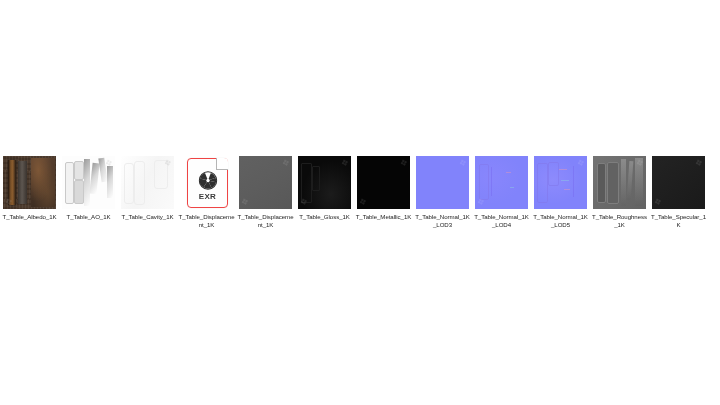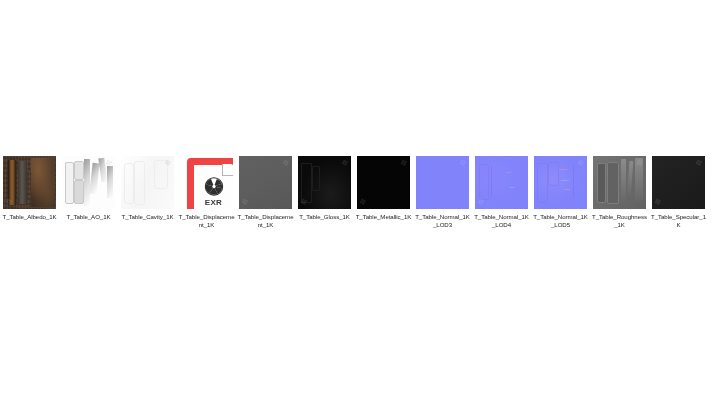--- a/index.html
+++ b/index.html
@@ -125,21 +125,21 @@
     background: linear-gradient(115deg, #ffffff 0%, #f4f4f4 48%, #fafafa 100%);
     opacity: 0.9;
   }
 
   
   .exr-card {
     position: absolute;
     left: 7px; top: 2px;
     width: 39px; height: 48px;
     background: #fefefe;
-    border: 7px solid #ef4444;
+    border: 1px solid #ef4444;
     border-radius: 4px;
     box-shadow: 0 0 0 0.5px rgba(0,0,0,0.03);
   }
   .exr-fold {
     position: absolute;
     right: -1px; top: -1px;
     width: 11px; height: 11px;
     background: #ffffff;
     border-left: 1px solid #b5b5b5;
     border-bottom: 1px solid #b5b5b5;

